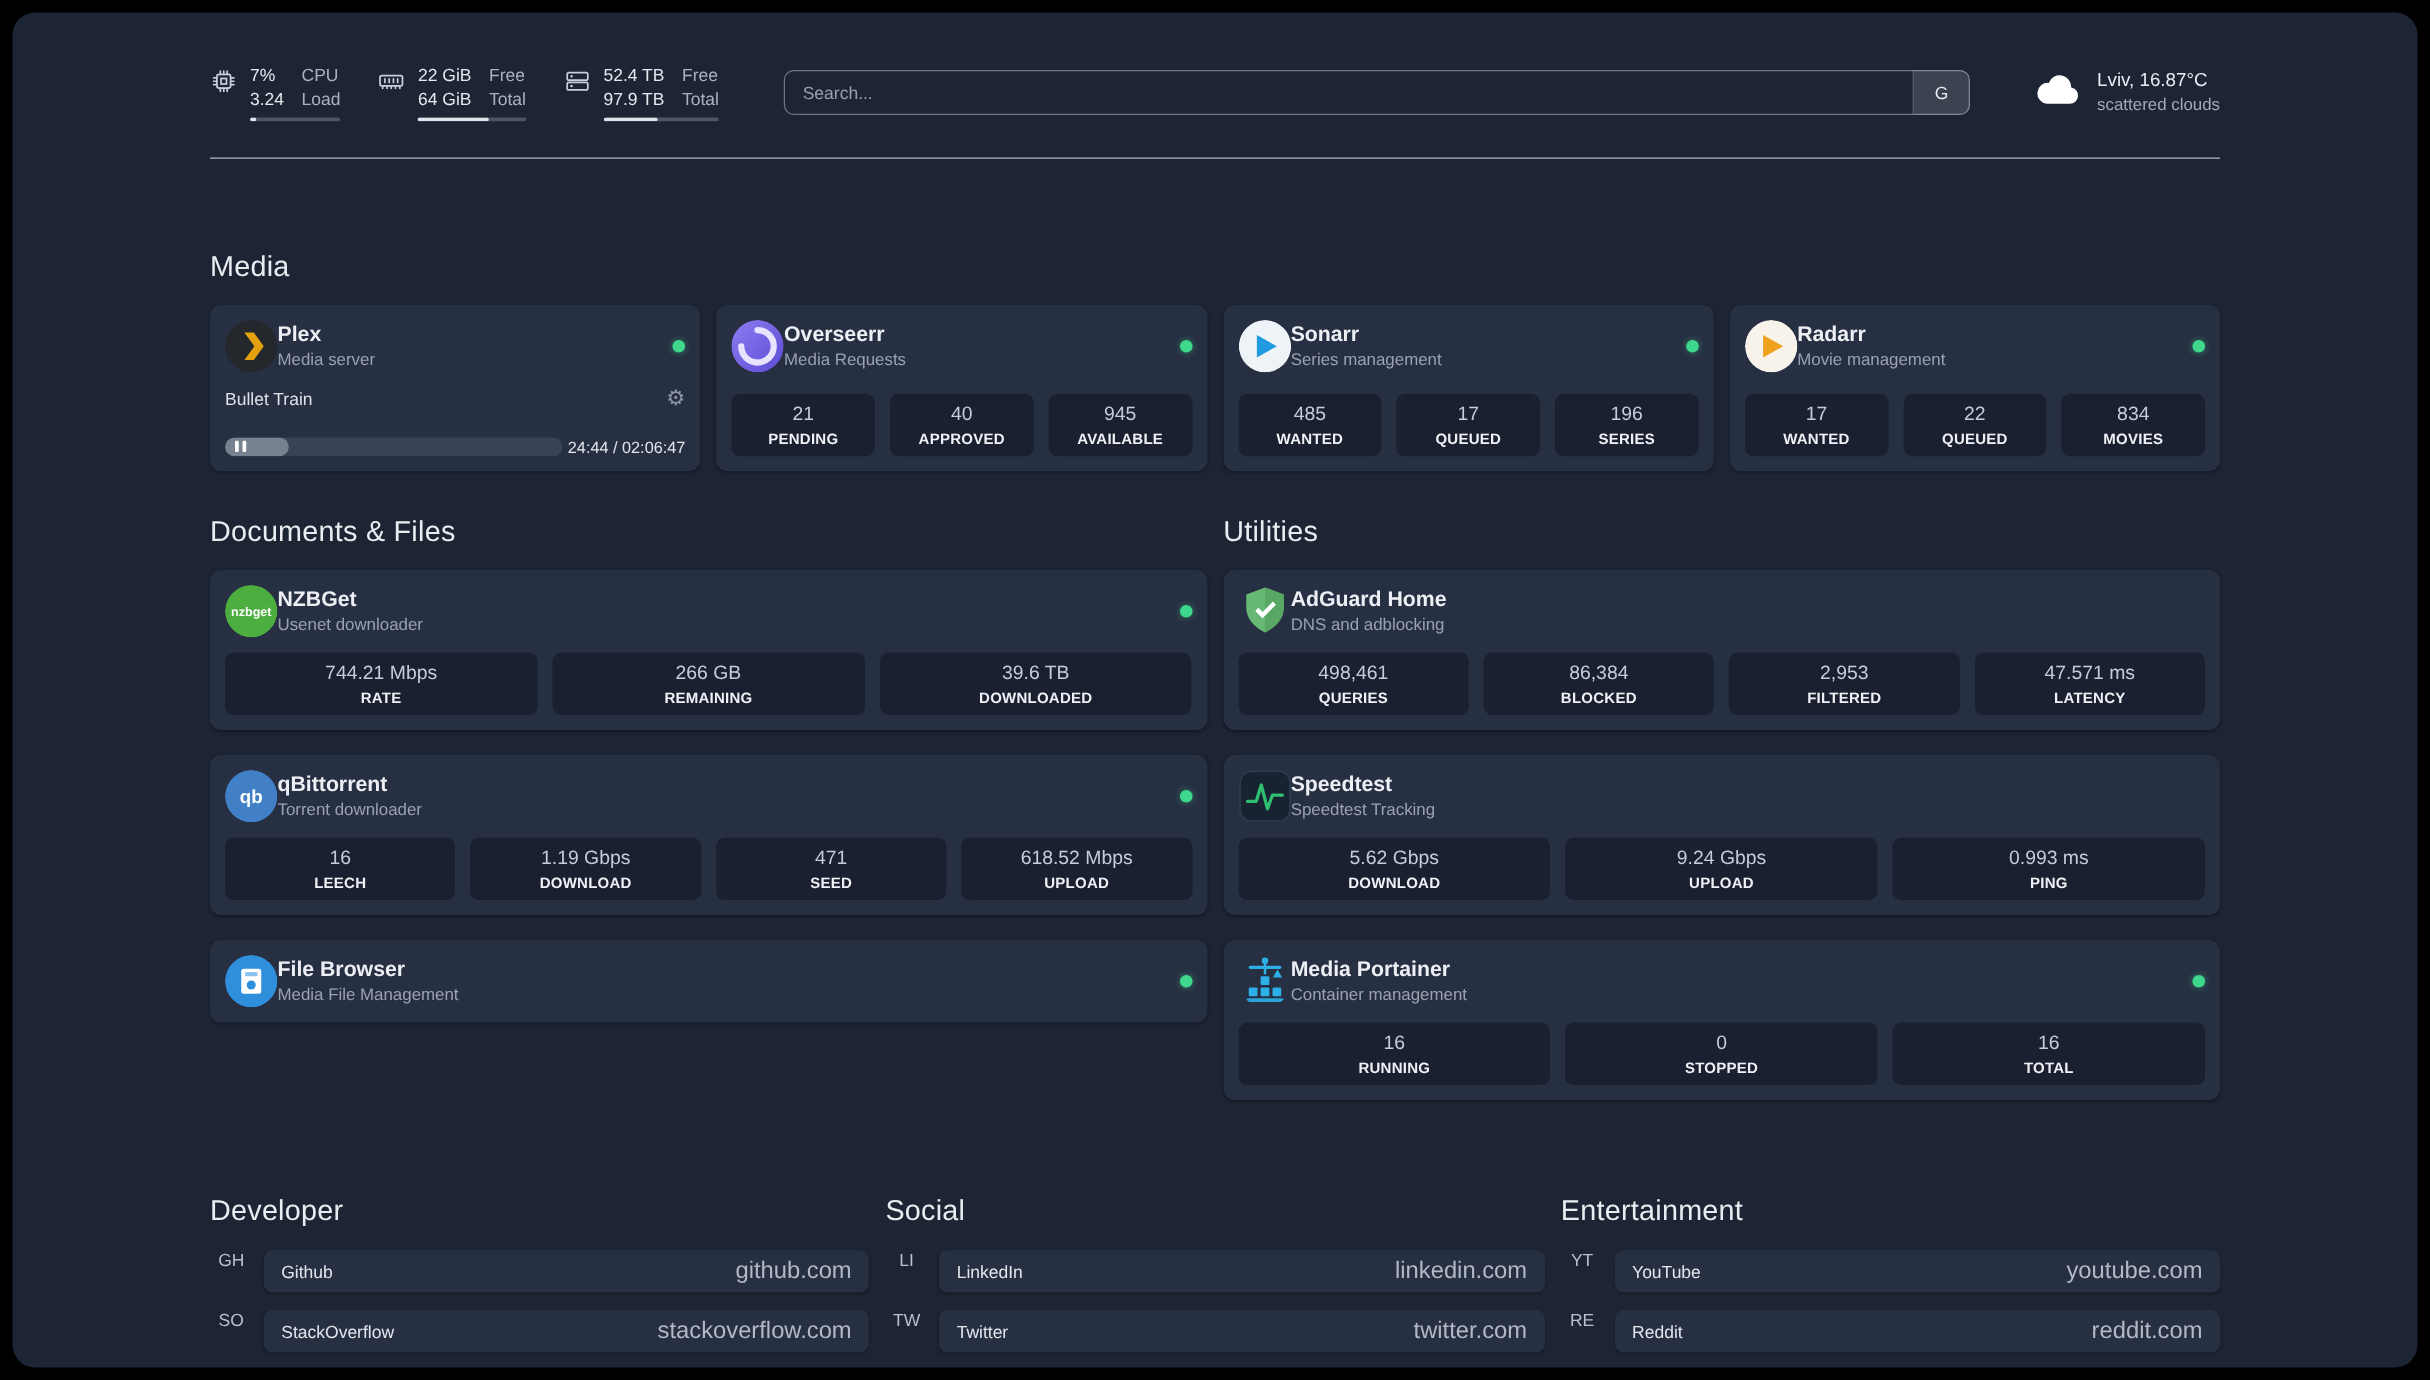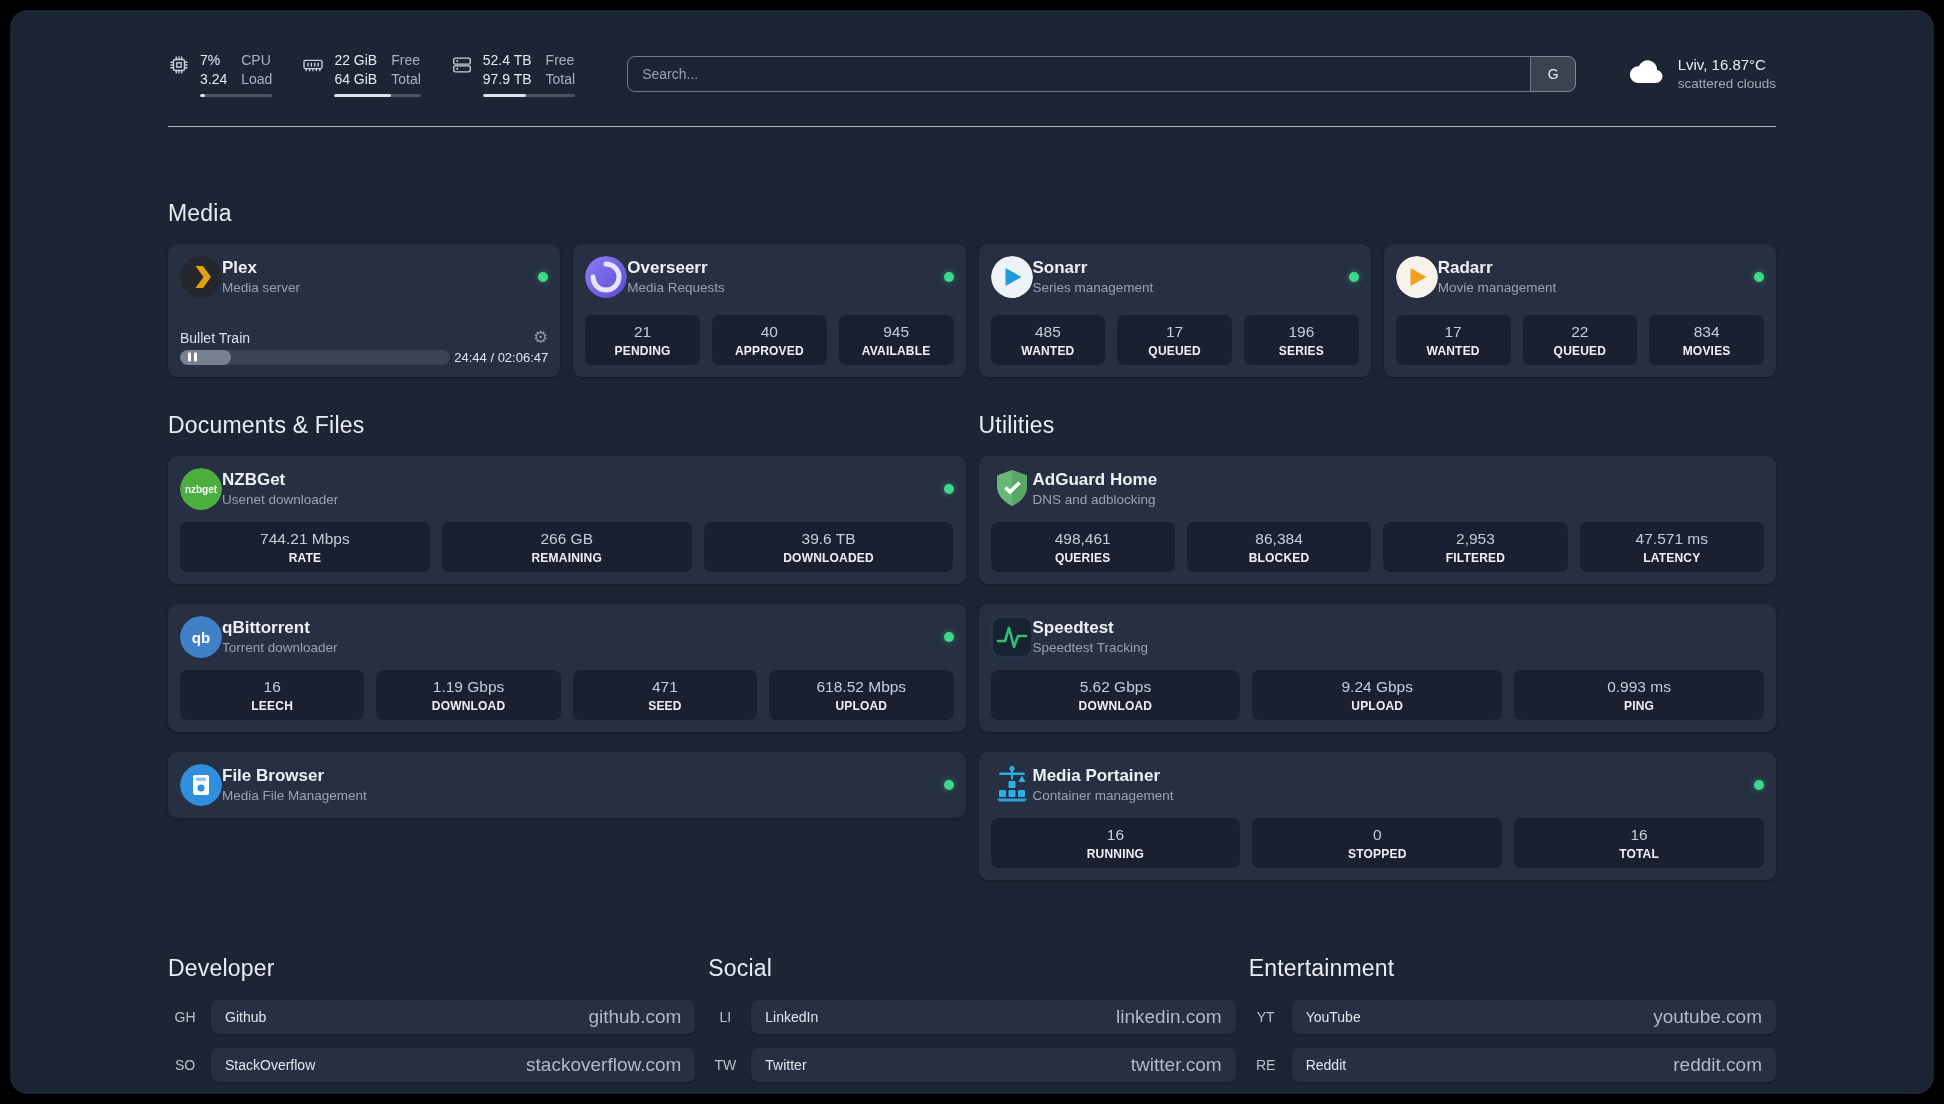--- a/index.html
+++ b/index.html
@@ -51,33 +51,33 @@
   .two-col{display:flex;gap:13px;margin-top:34px}
   .col{flex:1;min-width:0}
   .col .section-title{margin-bottom:16px}
   .col .card{margin-bottom:20px}
   .col .card:last-child{margin-bottom:0}
 
   
   .player-row{display:flex;align-items:flex-end;margin-top:auto}
   .track{color:#dde1e9;font-size:14px}
   .gear{margin-left:auto;color:#8d95a5;font-size:17px;cursor:pointer;line-height:1}
-  .progress-row{display:flex;align-items:center;gap:4px;margin-top:4px}
+  .progress-row{display:flex;align-items:center;gap:4px;margin-top:23px}
   .pbar{position:relative;flex:1;height:15px;border-radius:8px;background:#3a4255;overflow:hidden;cursor:pointer}
   .pfill{position:absolute;left:0;top:0;bottom:0;background:#78818f;border-radius:8px}
   .pause{position:absolute;left:8px;top:50%;transform:translateY(-50%);display:flex;gap:3px;z-index:2;cursor:pointer}
   .pause i{width:3px;height:9px;background:#fff;border-radius:1px}
   .ptime{color:#e2e5eb;font-size:13px;white-space:nowrap}
 
   
   .bookmarks{display:flex;gap:13px;margin-top:74px}
   .bm-col{flex:1;min-width:0}
   .bm-col .section-title{margin-bottom:18px}
   .bm-list{display:flex;flex-direction:column;gap:14px}
-  .bm-row{display:flex;align-items:center;gap:9px;cursor:pointer}
+  .bm-row{display:flex;align-items:flex-start;gap:9px;cursor:pointer}
   .bm-abbr{width:34px;text-align:center;color:#b9c0cc;font-size:14px;flex-shrink:0}
   .bm-bar{flex:1;display:flex;align-items:center;height:34px;background:#272f42;border-radius:7px;padding:0 14px;box-shadow:0 1px 2px rgba(0,0,0,.3);min-width:0}
   .bm-name{color:#e3e6ec;font-size:14px;white-space:nowrap}
   .bm-url{margin-left:auto;color:#b2b8c5;font-size:19px;white-space:nowrap}
 </style>
 </head>
 <body>
 
 <div class="frame">
   <div class="content">

